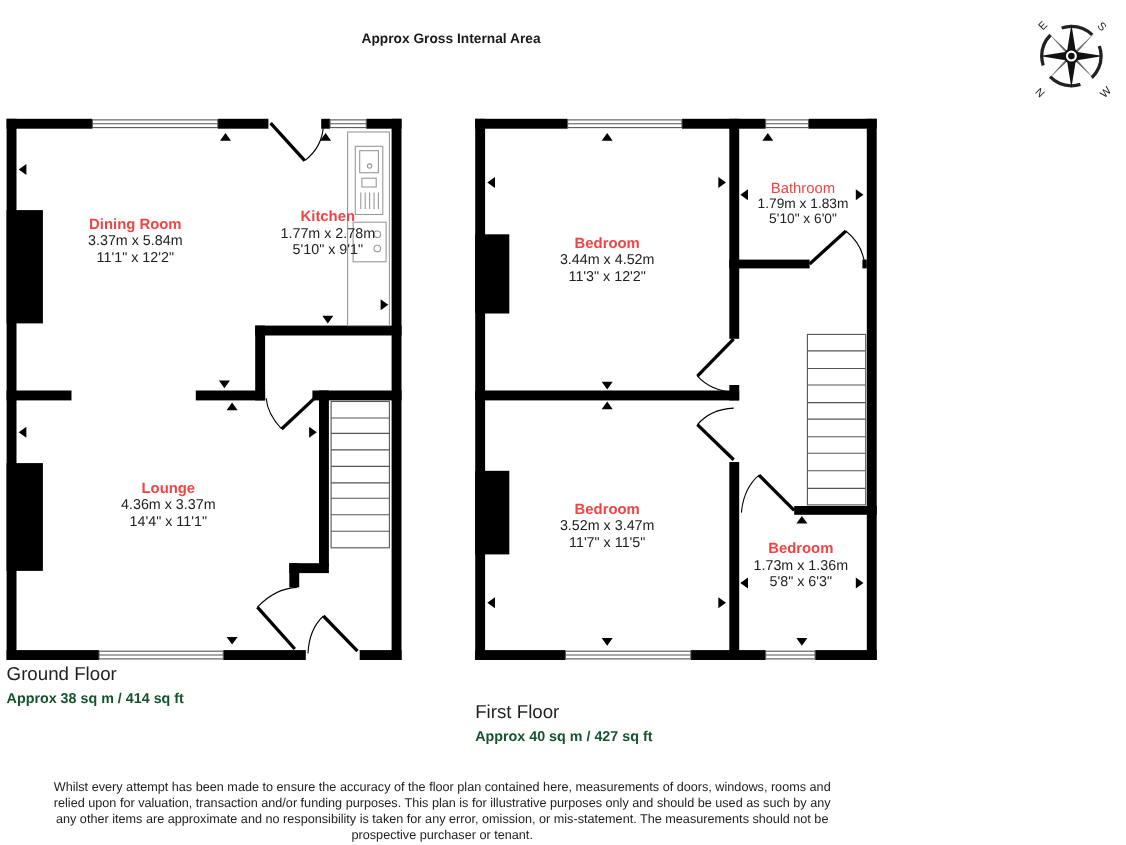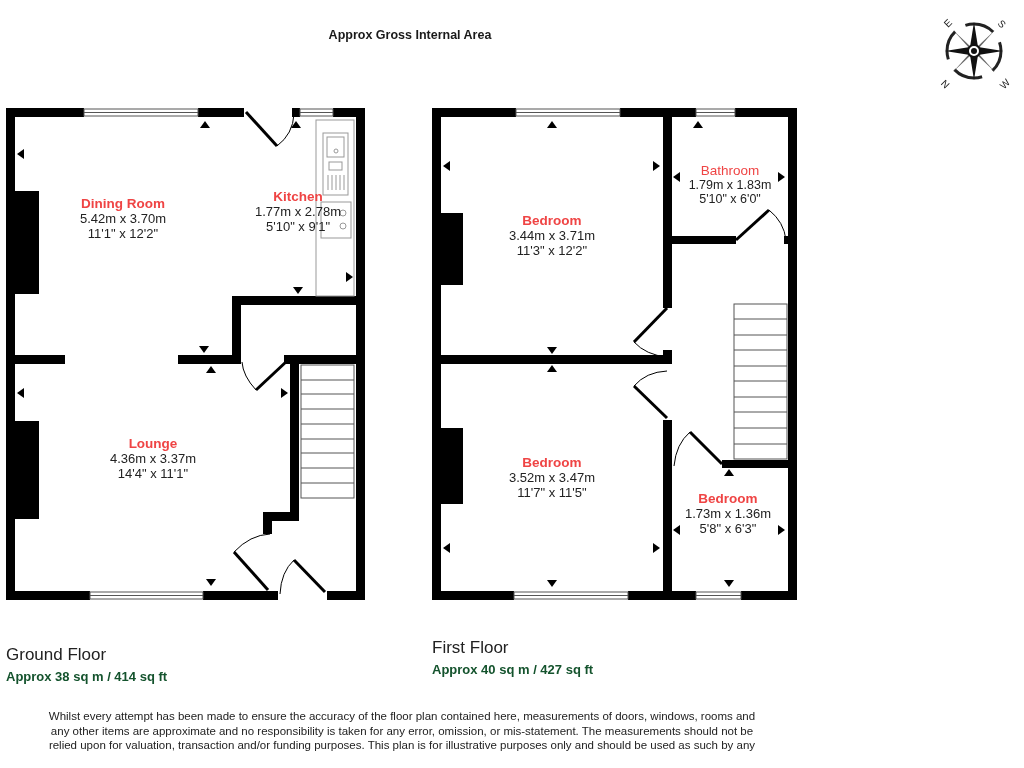--- a/index.html
+++ b/index.html
@@ -216,61 +216,62 @@
       <polygon points="673,530 680,525 680,535"></polygon>
       <polygon points="785,530 778,525 778,535"></polygon>
       <polygon points="547,580 552,587 557,580"></polygon>
       <polygon points="724,580 729,587 734,580"></polygon>
     </g>
   </g>
 </svg>
 
 <div class="room-label" style="left:123px; top:196px;">
   <div class="name">Dining Room</div>
-  <div>5.42m x 3.70m</div>
+  <div>3.37m x 5.84m</div>
   <div>11'1" x 12'2"</div>
 </div>
 <div class="room-label" style="left:298px; top:189px;">
   <div class="name">Kitchen</div>
   <div>1.77m x 2.78m</div>
   <div>5'10" x 9'1"</div>
 </div>
 <div class="room-label" style="left:153px; top:436px;">
   <div class="name">Lounge</div>
   <div>4.36m x 3.37m</div>
   <div>14'4" x 11'1"</div>
 </div>
 
 <div class="room-label" style="left:552px; top:213px;">
   <div class="name">Bedroom</div>
-  <div>3.44m x 3.71m</div>
+  <div>3.44m x 4.52m</div>
   <div>11'3" x 12'2"</div>
 </div>
 <div class="room-label small" style="left:730px; top:164px;">
   <div class="name light">Bathroom</div>
   <div>1.79m x 1.83m</div>
   <div>5'10" x 6'0"</div>
 </div>
 <div class="room-label" style="left:552px; top:455px;">
   <div class="name">Bedroom</div>
   <div>3.52m x 3.47m</div>
   <div>11'7" x 11'5"</div>
 </div>
 <div class="room-label" style="left:728px; top:491px;">
   <div class="name">Bedroom</div>
   <div>1.73m x 1.36m</div>
   <div>5'8" x 6'3"</div>
 </div>
 
-<div class="abs" style="left:6px; top:645px;">
+<div class="abs" style="left:6px; top:603px;">
   <div class="floor-title">Ground Floor</div>
   <div class="floor-area" style="margin-top:4px;">Approx 38 sq m / 414 sq ft</div>
 </div>
 <div class="abs" style="left:432px; top:638px;">
   <div class="floor-title">First Floor</div>
   <div class="floor-area" style="margin-top:4px;text-align:right;">Approx 40 sq m / 427 sq ft</div>
 </div>
 
 <div class="abs disclaimer">
   <div>Whilst every attempt has been made to ensure the accuracy of the floor plan contained here, measurements of doors, windows, rooms and</div>
+  <div>relied upon for valuation, transaction and/or funding purposes. This plan is for illustrative purposes only and should be used as such by any</div>
   <div>any other items are approximate and no responsibility is taken for any error, omission, or mis-statement. The measurements should not be</div>
-  <div>relied upon for valuation, transaction and/or funding purposes. This plan is for illustrative purposes only and should be used as such by any</div>
+  <div>prospective purchaser or tenant.</div>
 </div>
 
 </body></html>

